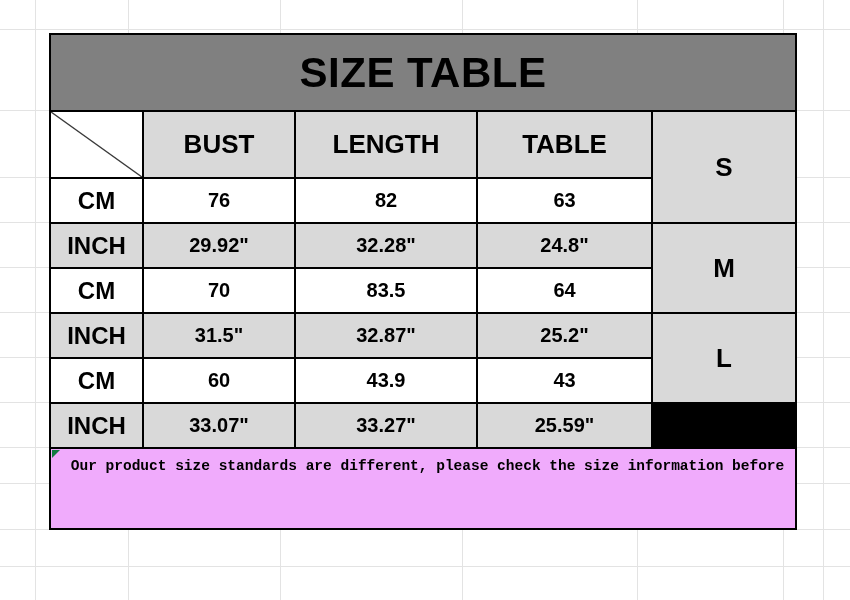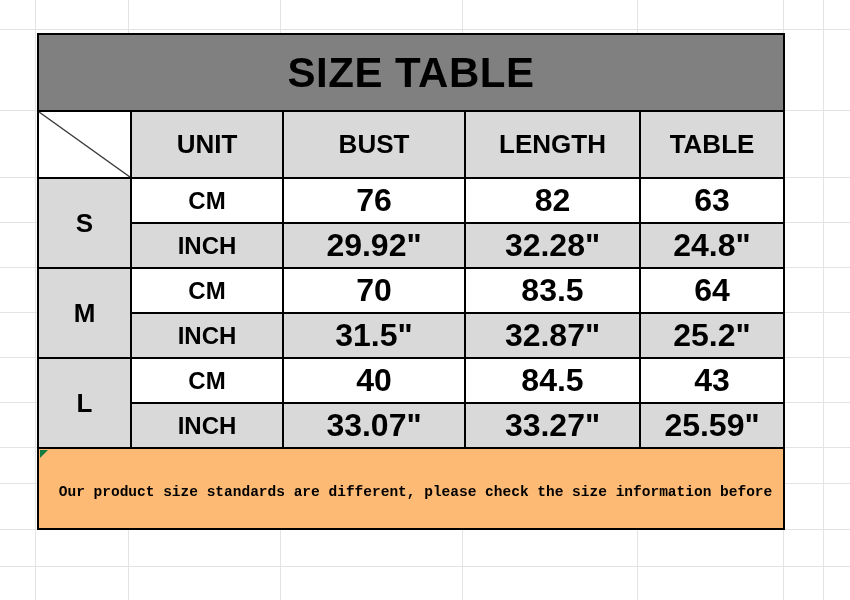--- a/index.html
+++ b/index.html
@@ -9,51 +9,51 @@
     background:#ffffff;
     overflow:hidden;
     font-family:"Liberation Sans", sans-serif;
   }
   
   .gl-v{position:absolute;top:0;width:1px;height:600px;background:#e3e3e3;}
   .gl-h{position:absolute;left:0;height:1px;width:850px;background:#e3e3e3;}
 
   
   .size-table{
-    position:absolute;left:37px;top:33px;
+    position:absolute;left:49px;top:33px;
     width:748px;height:497px;
     box-sizing:border-box;
     border:2px solid #000;
     background:#000;              
     display:grid;
     grid-template-columns:91px 150px 180px 173px 142px;
     grid-template-rows:75px 65px 43px 43px 43px 43px 43px 43px 79px;
     gap:2px;
     z-index:2;
   }
   .cell{
     display:flex;align-items:center;justify-content:center;
     background:#fff;color:#000;font-weight:bold;
-    font-size:32px;overflow:hidden;
+    font-size:20px;overflow:hidden;
   }
   .gray{background:#d9d9d9;}
   .title-cell{
     grid-column:1 / -1;
     background:#808080;
     font-size:42px;letter-spacing:0.5px;
   }
   .corner-cell{background:#fff;padding:0;position:relative;}
   .corner-cell svg{position:absolute;inset:0;width:100%;height:100%;display:block;}
   .head{font-size:26px;}
   .size-cell{grid-row:span 2;font-size:26px;}
   .unit-cell{font-size:24px;}
   .note-cell{
     grid-column:1 / -1;
-    background:#fdba74;
-    flex-direction:column;justify-content:center;
+    background:#f0abfc;
+    flex-direction:column;justify-content:space-between;
     padding-top:7px;
     font-family:"Liberation Mono", monospace;
     font-weight:bold;font-size:14.5px;line-height:21px;
     position:relative;
     padding-left:9px;
   }
   .note-line{white-space:nowrap;}
   .err-tri{
     position:absolute;left:1px;top:1px;
     width:0;height:0;
@@ -88,21 +88,20 @@
 
   <div class="size-table">
 
     <div class="cell title-cell">SIZE TABLE</div>
 
     <div class="cell corner-cell">
       <svg viewBox="0 0 100 100" preserveAspectRatio="none">
         <line x1="0" y1="0" x2="100" y2="100" stroke="#3a3a3a" stroke-width="1.4" vector-effect="non-scaling-stroke"></line>
       </svg>
     </div>
-    <div class="cell gray head">UNIT</div>
     <div class="cell gray head">BUST</div>
     <div class="cell gray head">LENGTH</div>
     <div class="cell gray head">TABLE</div>
 
     <div class="cell gray size-cell">S</div>
     <div class="cell unit-cell">CM</div>
     <div class="cell">76</div>
     <div class="cell">82</div>
     <div class="cell">63</div>
     <div class="cell gray unit-cell">INCH</div>
@@ -115,22 +114,22 @@
     <div class="cell">70</div>
     <div class="cell">83.5</div>
     <div class="cell">64</div>
     <div class="cell gray unit-cell">INCH</div>
     <div class="cell gray">31.5"</div>
     <div class="cell gray">32.87"</div>
     <div class="cell gray">25.2"</div>
 
     <div class="cell gray size-cell">L</div>
     <div class="cell unit-cell">CM</div>
-    <div class="cell">40</div>
-    <div class="cell">84.5</div>
+    <div class="cell">60</div>
+    <div class="cell">43.9</div>
     <div class="cell">43</div>
     <div class="cell gray unit-cell">INCH</div>
     <div class="cell gray">33.07"</div>
     <div class="cell gray">33.27"</div>
     <div class="cell gray">25.59"</div>
 
     <div class="cell note-cell">
       <span class="err-tri"></span>
       <div class="note-line">Our product size standards are different, please check the size information before</div>
     </div>

